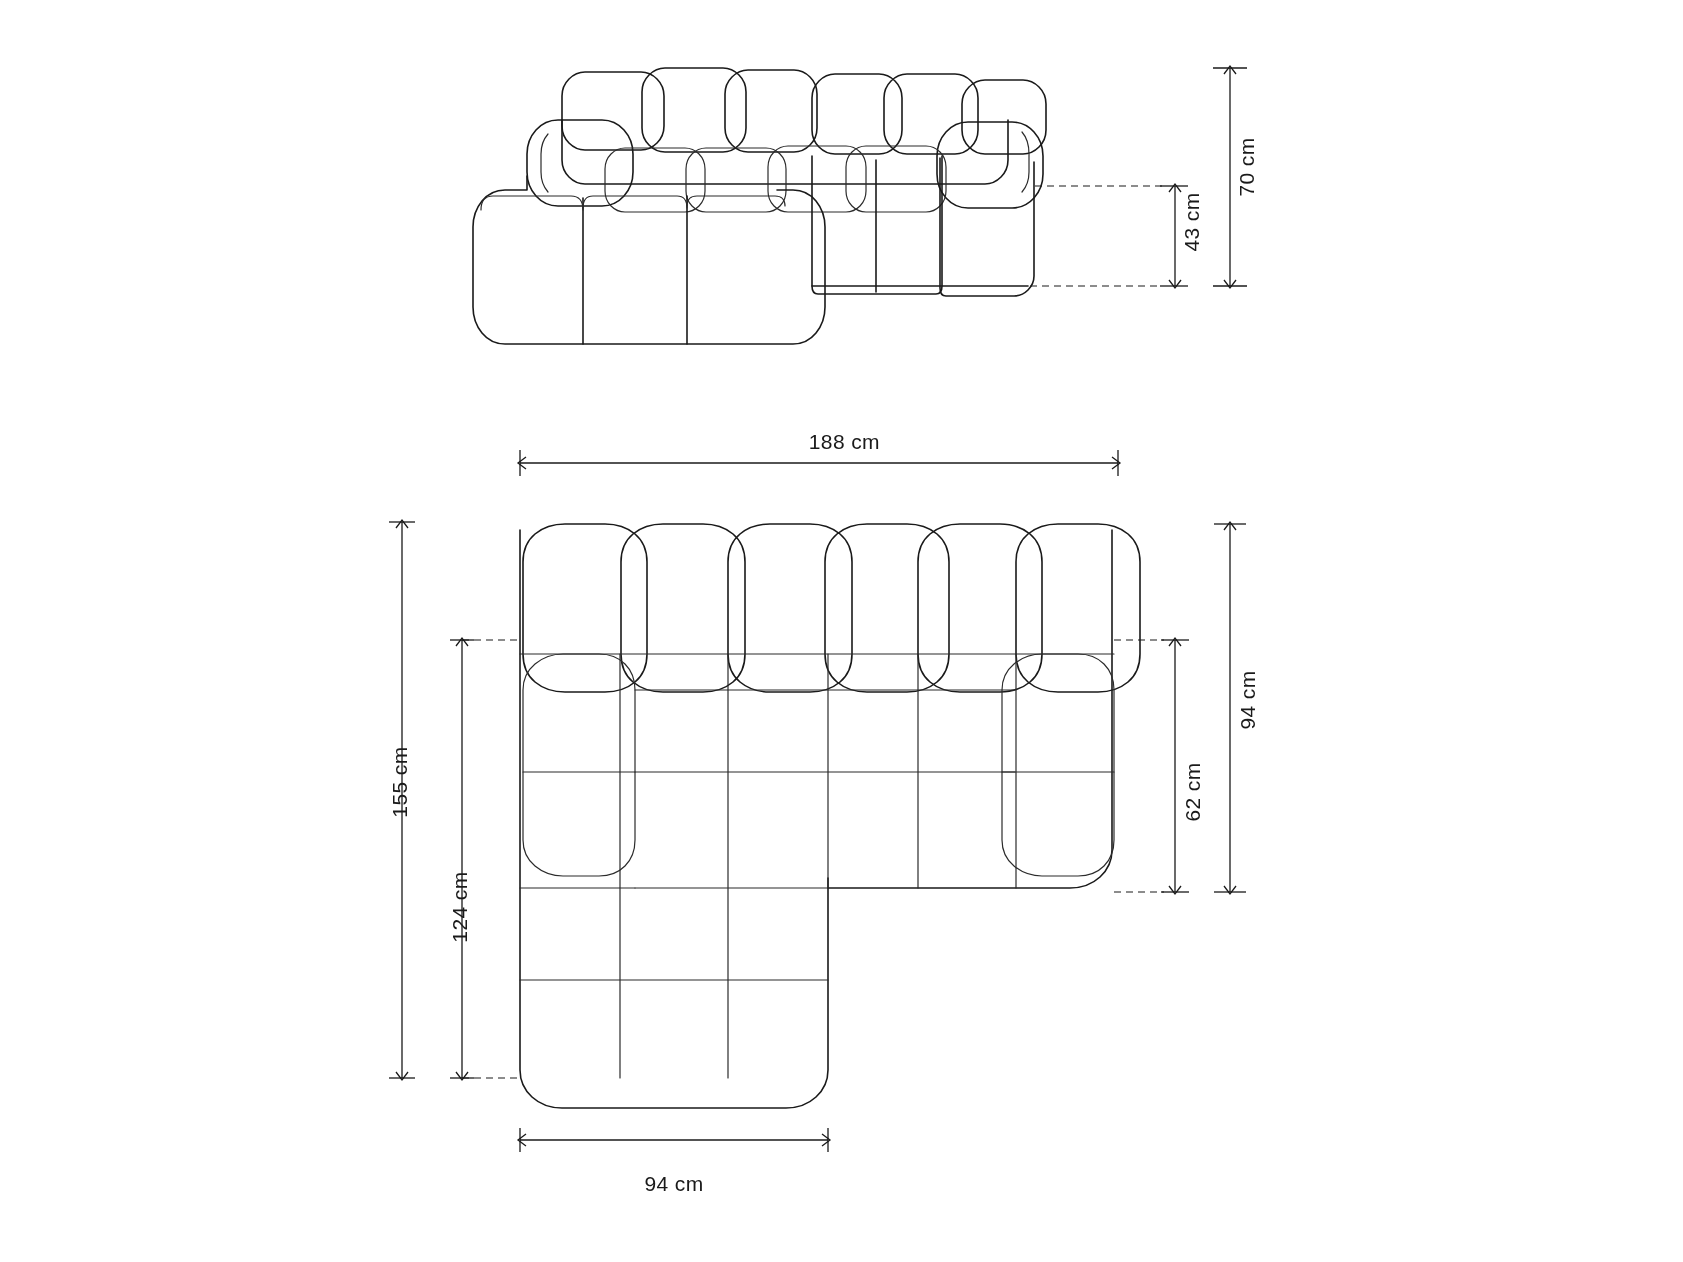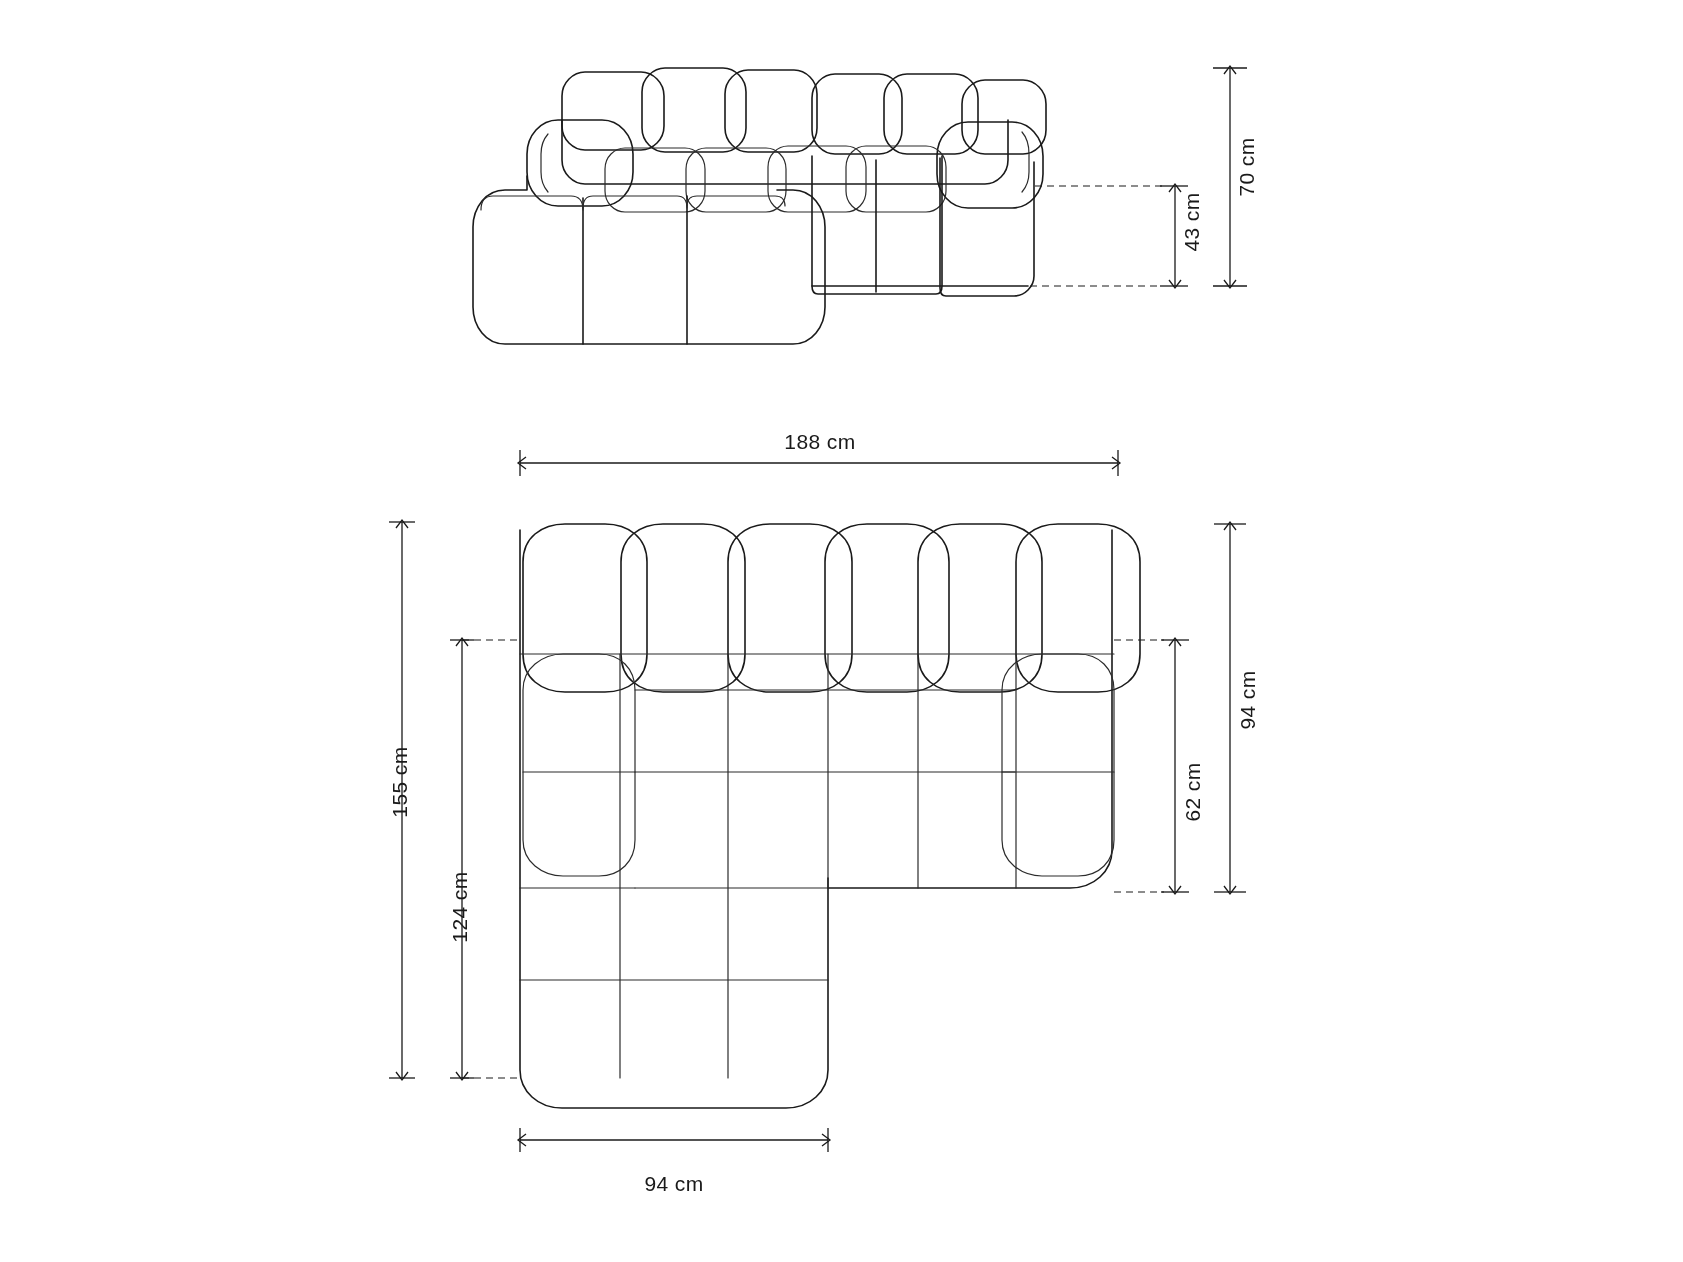--- a/index.html
+++ b/index.html
@@ -201,21 +201,21 @@
       <path class="dimline" d="M822,1134 l8,6 l-8,6"></path>
       <path class="dimline" d="M520,1128 l0,24"></path>
       <path class="dimline" d="M828,1128 l0,24"></path>
     </g>
   </svg>
 
   <div class="dim-label vert" style="left:1217px; top:155px; width:60px; text-align:center;">70 cm</div>
 
   <div class="dim-label vert" style="left:1162px; top:210px; width:60px; text-align:center;">43 cm</div>
 
-  <div class="dim-label" style="left:760px; top:430px; width:120px; text-align:center;">188 cm</div>
+  <div class="dim-label" style="left:760px; top:430px; width:120px; text-align:right;">188 cm</div>
 
   <div class="dim-label vert" style="left:340px; top:770px; width:120px; text-align:center;">155 cm</div>
 
   <div class="dim-label vert" style="left:400px; top:895px; width:120px; text-align:center;">124 cm</div>
 
   <div class="dim-label vert" style="left:1218px; top:688px; width:60px; text-align:center;">94 cm</div>
 
   <div class="dim-label vert" style="left:1163px; top:780px; width:60px; text-align:center;">62 cm</div>
 
   <div class="dim-label" style="left:614px; top:1172px; width:120px; text-align:center;">94 cm</div>

